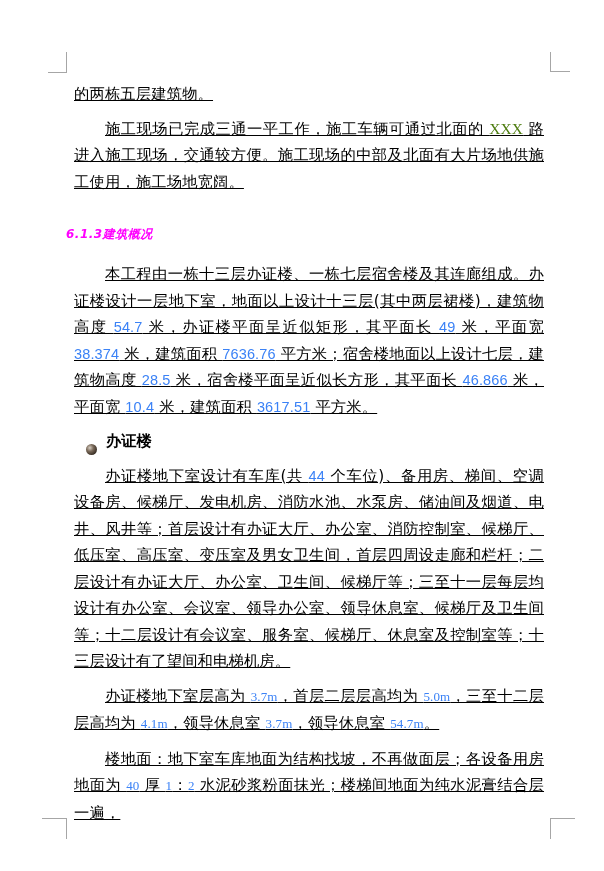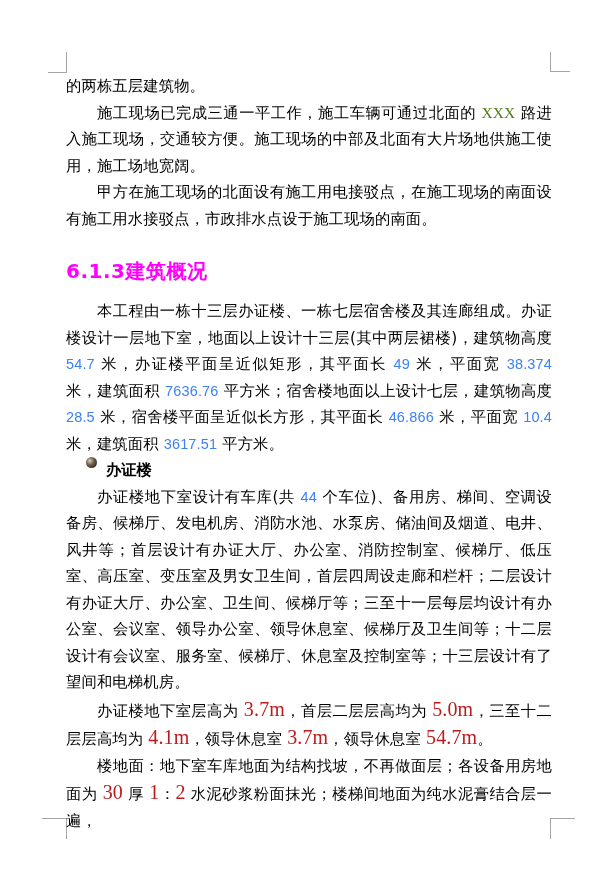--- a/index.html
+++ b/index.html
@@ -5,62 +5,59 @@
   html, body { margin: 0; padding: 0; background: #ffffff; }
   body { width: 604px; height: 871px; position: relative; overflow: hidden;
          font-family: "DejaVu Sans", sans-serif; color: #000; }
   .corner { position: absolute; border-color: #a6a6a6; border-style: solid; border-width: 0; }
   .c-tl { left: 48px; top: 52px; width: 18px; height: 20px; border-right-width: 1px; border-bottom-width: 1px; }
   .c-tr { left: 550px; top: 52px; width: 19px; height: 19px; border-left-width: 1px; border-bottom-width: 1px; }
   .c-bl { left: 42px; top: 818px; width: 24px; height: 20px; border-right-width: 1px; border-top-width: 1px; }
   .c-br { left: 550px; top: 818px; width: 24px; height: 20px; border-left-width: 1px; border-top-width: 1px; }
 
   .page { position: absolute; left: 66px; top: 73px; width: 486px; }
-  .p { font-size: 15.3px; line-height: 26.5px; margin: 0; text-align: justify; text-justify: inter-character; letter-spacing: 0.15px; }
+  .p { font-size: 15.3px; line-height: 26.5px; margin: 8px; text-align: justify; text-justify: inter-character; letter-spacing: 0.15px; text-decoration: underline; }
   .indent { text-indent: 31px; }
-  .num { font-family: "Liberation Serif", serif; color: #b91c1c; font-size: 20px; }
+  .num { font-family: "Liberation Serif", serif; color: #3b82f6; font-size: 13px; }
   .num-sans { font-family: "Liberation Sans", sans-serif; color: #3b82f6; font-size: 14.5px; }
   .xxx { font-family: "Liberation Serif", serif; color: #4d7c0f; font-size: 15.5px; }
 
   .heading { font-family: "DejaVu Sans", sans-serif; font-weight: bold; color: #ff00ff;
-             font-size: 20px; line-height: 26px; margin: 26px 0 14px 0; letter-spacing: 0.5px; }
-  .bullet-row { display: flex; align-items: flex-start; font-size: 15.3px; line-height: 26.5px; padding-left: 20px; }
+             font-size: 12px; line-height: 26px; margin: 26px 0 14px 0; letter-spacing: 0.5px; font-style: italic; }
+  .bullet-row { display: flex; align-items: flex-end; font-size: 15.3px; line-height: 26.5px; padding-left: 20px; }
   .bullet { width: 11px; height: 11px; border-radius: 50%; margin-right: 9px;
             background: radial-gradient(circle at 35% 35%, #d8cfc4 0%, #7a6a5a 35%, #2e241c 80%); }
   .bullet-label { font-weight: bold; }
 </style>
 </head>
 <body>
 
 <div class="corner c-tl"></div>
 <div class="corner c-tr"></div>
 <div class="corner c-bl"></div>
 <div class="corner c-br"></div>
 
 <div class="page">
 
   <p class="p">
     <span>的两栋五层建筑物。</span>
   </p>
 
   <p class="p indent"><span>施工现场已完成三通一平工作，施工车辆可通过北面的 </span><span class="xxx">XXX</span><span> 路进入施工现场，交通较方便。施工现场的中部及北面有大片场地供施工使用，施工场地宽阔。</span></p>
 
-  <p class="p indent">
-    <span>甲方在施工现场的北面设有施工用电接驳点，在施工现场的南面设有施工用水接驳点，市政排水点设于施工现场的南面。</span>
-  </p>
 
   <div class="heading"><span>6.1.3</span><span>建筑概况</span></div>
 
   <p class="p indent"><span>本工程由一栋十三层办证楼、一栋七层宿舍楼及其连廊组成。办证楼设计一层地下室，地面以上设计十三层(其中两层裙楼)，建筑物高度 </span><span class="num-sans">54.7</span><span> 米，办证楼平面呈近似矩形，其平面长 </span><span class="num-sans">49</span><span> 米，平面宽 </span><span class="num-sans">38.374</span><span> 米，建筑面积 </span><span class="num-sans">7636.76</span><span> 平方米；宿舍楼地面以上设计七层，建筑物高度 </span><span class="num-sans">28.5</span><span> 米，宿舍楼平面呈近似长方形，其平面长 </span><span class="num-sans">46.866</span><span> 米，平面宽 </span><span class="num-sans">10.4</span><span> 米，建筑面积 </span><span class="num-sans">3617.51</span><span> 平方米。</span></p>
 
   <div class="bullet-row">
     <span class="bullet"></span>
     <span class="bullet-label">办证楼</span>
   </div>
 
   <p class="p indent"><span>办证楼地下室设计有车库(共 </span><span class="num-sans">44</span><span> 个车位)、备用房、梯间、空调设备房、候梯厅、发电机房、消防水池、水泵房、储油间及烟道、电井、风井等；首层设计有办证大厅、办公室、消防控制室、候梯厅、低压室、高压室、变压室及男女卫生间，首层四周设走廊和栏杆；二层设计有办证大厅、办公室、卫生间、候梯厅等；三至十一层每层均设计有办公室、会议室、领导办公室、领导休息室、候梯厅及卫生间等；十二层设计有会议室、服务室、候梯厅、休息室及控制室等；十三层设计有了望间和电梯机房。</span></p>
 
   <p class="p indent"><span>办证楼地下室层高为 </span><span class="num">3.7m</span><span>，首层二层层高均为 </span><span class="num">5.0m</span><span>，三至十二层层高均为 </span><span class="num">4.1m</span><span>，领导休息室 </span><span class="num">3.7m</span><span>，领导休息室 </span><span class="num">54.7m</span><span>。</span></p>
 
 
-  <p class="p indent"><span>楼地面：地下室车库地面为结构找坡，不再做面层；各设备用房地面为 </span><span class="num">30</span><span> 厚 </span><span class="num">1</span><span>：</span><span class="num">2</span><span> 水泥砂浆粉面抹光；楼梯间地面为纯水泥膏结合层一遍，</span></p>
+  <p class="p indent"><span>楼地面：地下室车库地面为结构找坡，不再做面层；各设备用房地面为 </span><span class="num">40</span><span> 厚 </span><span class="num">1</span><span>：</span><span class="num">2</span><span> 水泥砂浆粉面抹光；楼梯间地面为纯水泥膏结合层一遍，</span></p>
 
 </div>
 
 </body></html>

